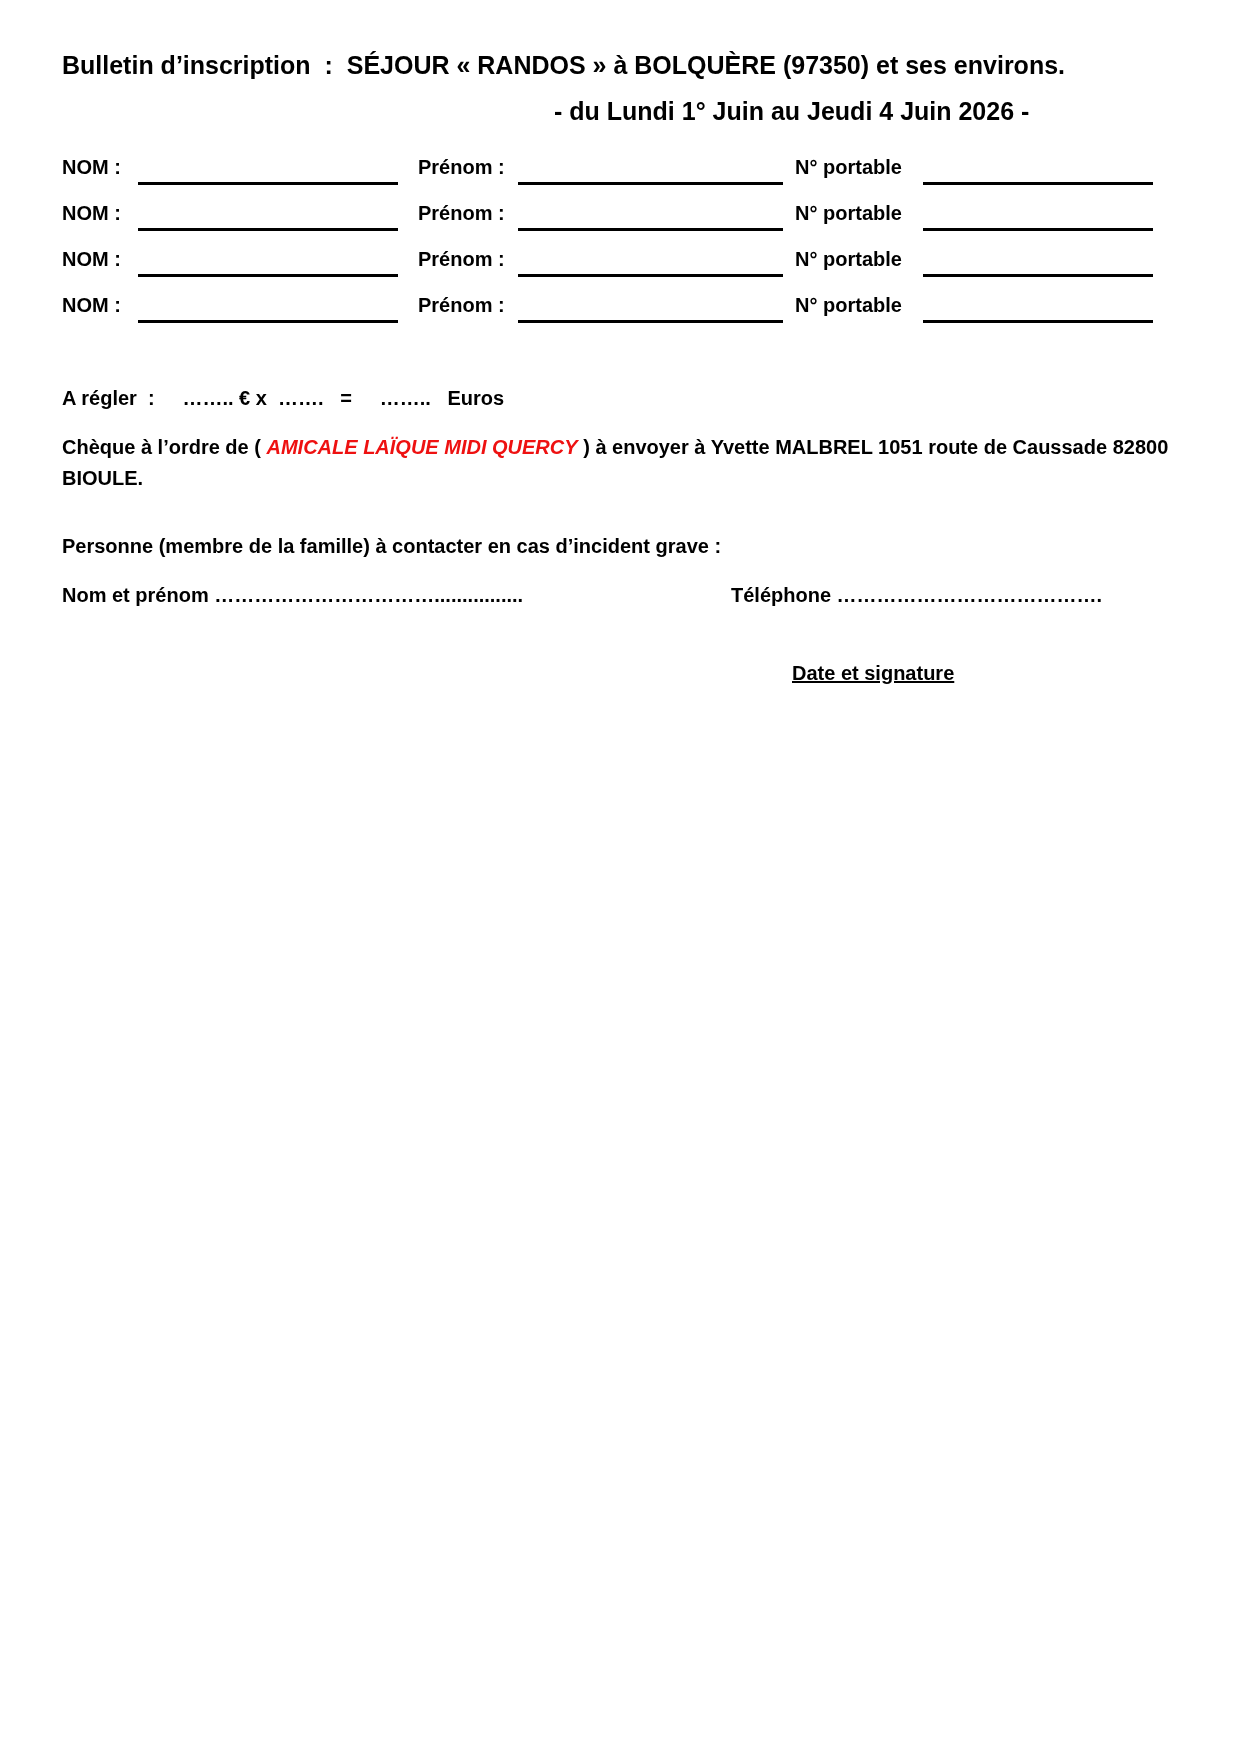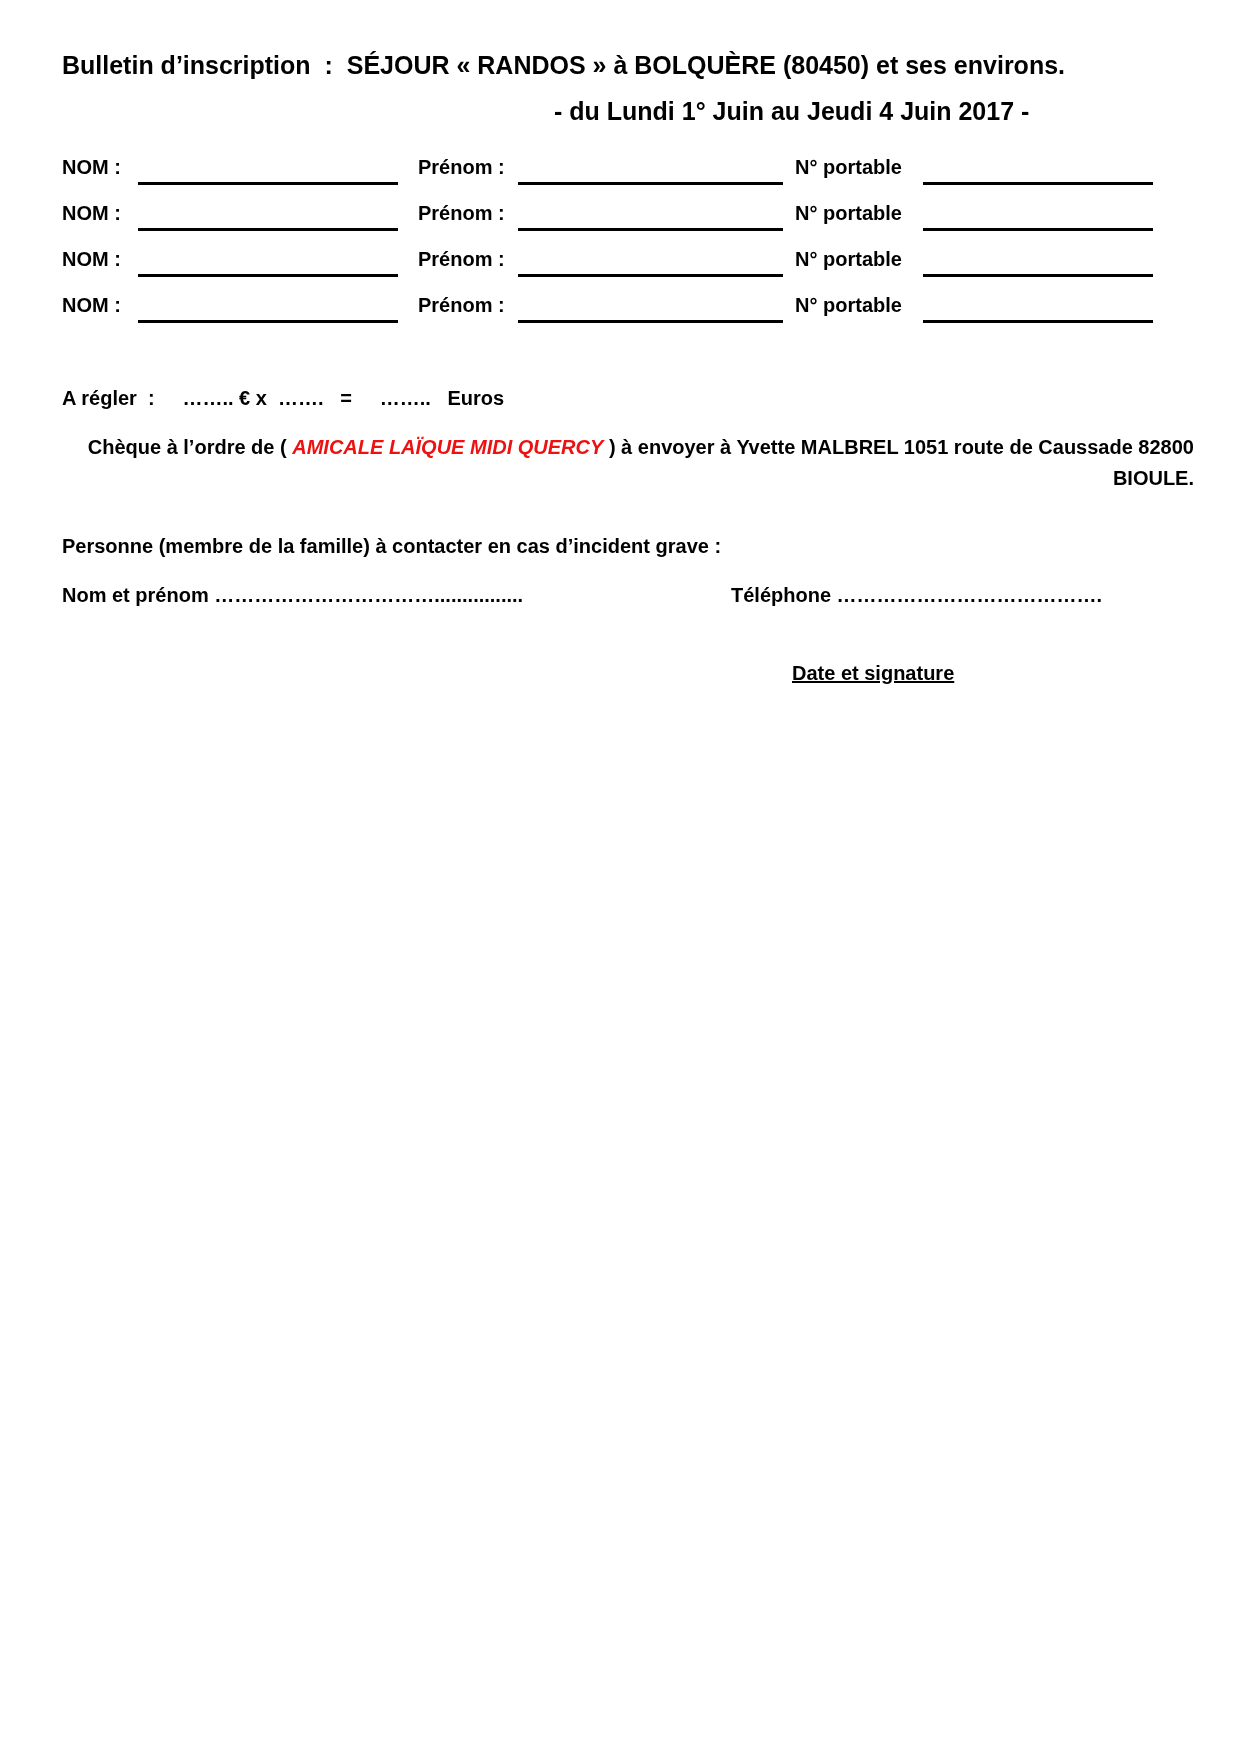--- a/index.html
+++ b/index.html
@@ -12,21 +12,21 @@
     width: 1240px;
     height: 1755px;
     background: #ffffff;
     font-family: "Liberation Sans", "DejaVu Sans", sans-serif;
     font-weight: 700;
     color: #000000;
     overflow: hidden;
   }
   .abs { position: absolute; white-space: pre-wrap; }
   .title { font-size: 25px; line-height: 30px; }
-  .body-txt { font-size: 20px; line-height: 26px; text-align: right; }
+  .body-txt { font-size: 20px; line-height: 26px; }
   .rows { position: absolute; left: 62px; top: 150px; width: 1140px; text-align: center; }
   .row { position: relative; height: 46px; }
   .row .lbl { position: absolute; top: 4px; font-size: 20px; line-height: 26px; white-space: pre; }
   .fill-line {
     position: absolute;
     top: 32px;
     height: 0;
     border-bottom: 3px solid #000000;
   }
   .nom-lbl      { left: 0; }
@@ -37,23 +37,23 @@
   .portable-line{ left: 861px; width: 230px; }
   .cheque-par { width: 1132px; line-height: 31px; }
   .contact-line { position: absolute; left: 62px; top: 582px; width: 1140px; height: 26px; }
   .contact-line .seg { position: absolute; top: 0; font-size: 20px; line-height: 26px; white-space: pre; }
 </style>
 </head>
 <body>
 
 <div class="page">
 
-  <div class="abs title" style="left:62px; top:50px;">Bulletin d’inscription  :  SÉJOUR « RANDOS » à BOLQUÈRE (80450) et ses environs.</div>
+  <div class="abs title" style="left:62px; top:50px;">Bulletin d’inscription  :  SÉJOUR « RANDOS » à BOLQUÈRE (97350) et ses environs.</div>
 
-  <div class="abs title" style="left:554px; top:96px;">- du Lundi 1° Juin au Jeudi 4 Juin 2017 -</div>
+  <div class="abs title" style="left:554px; top:96px;">- du Lundi 1° Juin au Jeudi 4 Juin 2026 -</div>
 
   <div class="rows">
 
     <div class="row">
       <span class="lbl nom-lbl">NOM :</span>
       <span class="fill-line nom-line"></span>
       <span class="lbl prenom-lbl">Prénom :</span>
       <span class="fill-line prenom-line"></span>
       <span class="lbl portable-lbl">N° portable</span>
       <span class="fill-line portable-line"></span>

